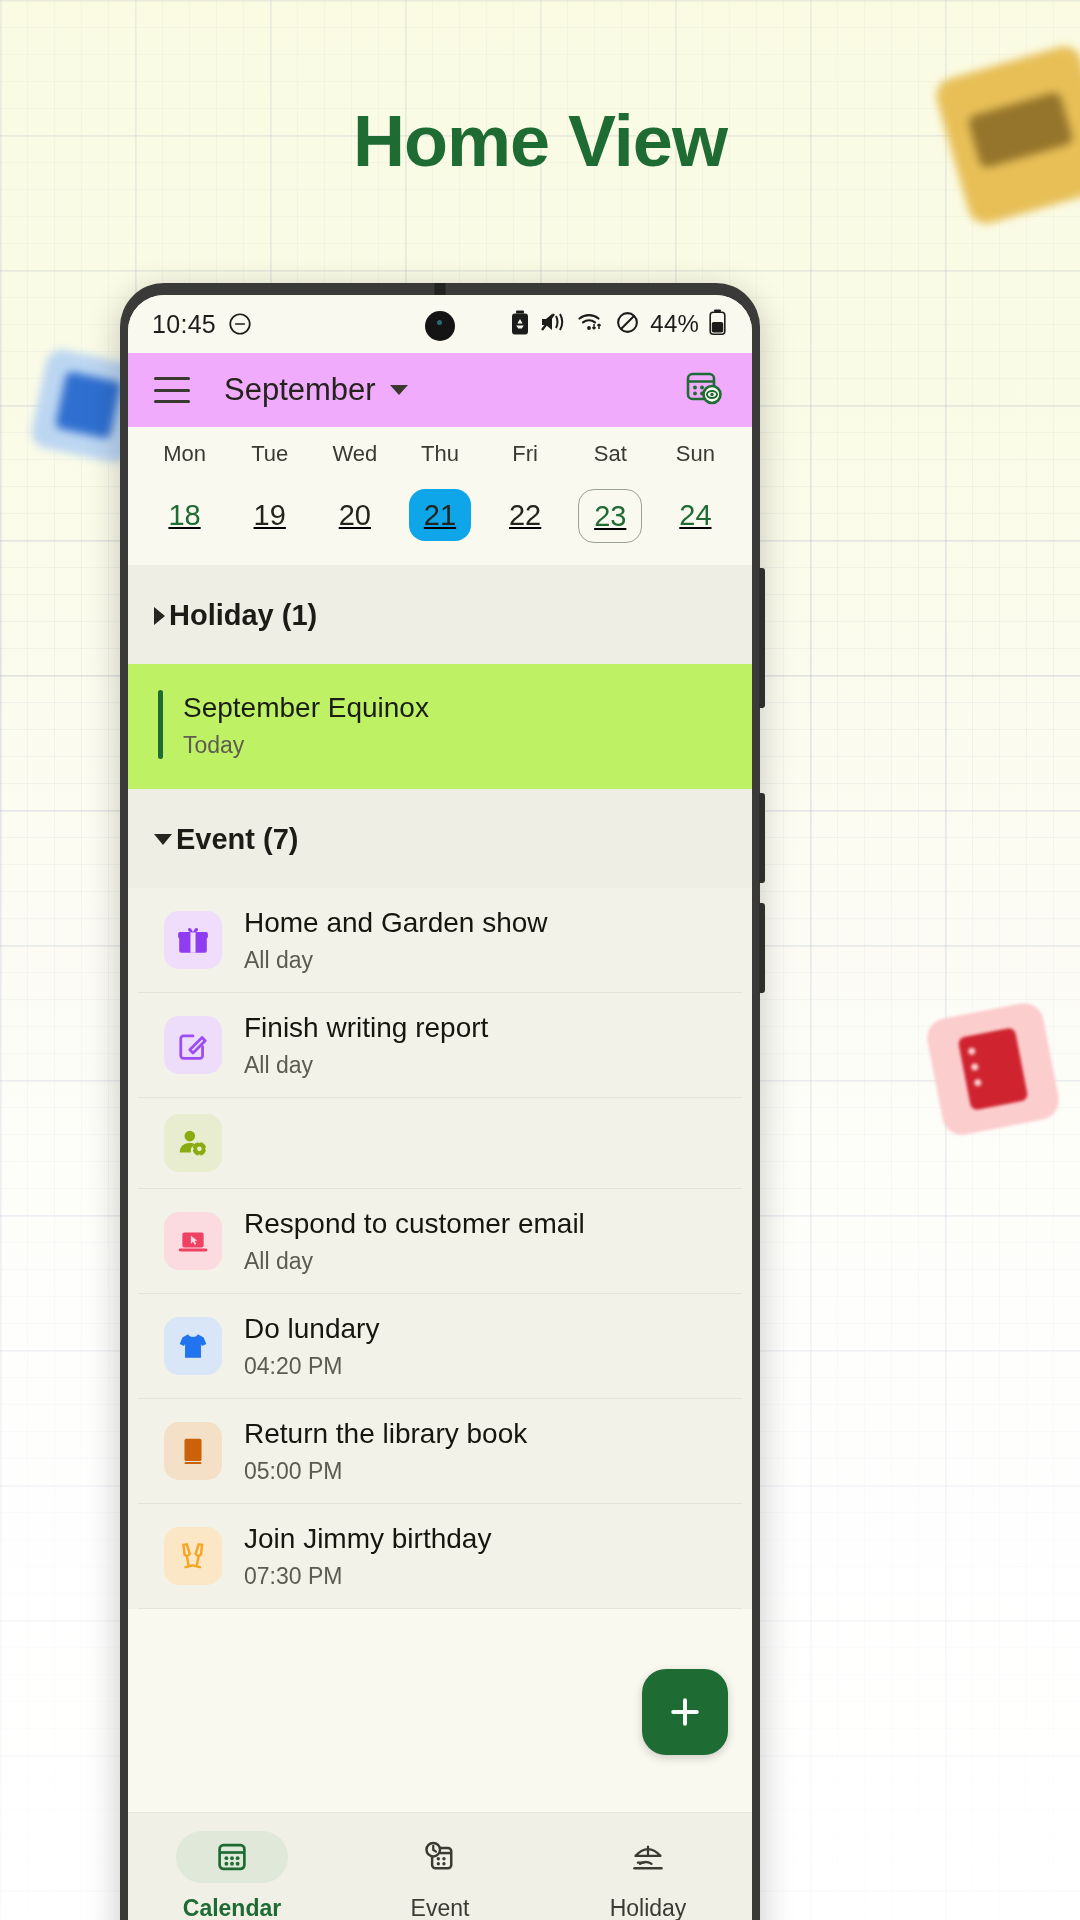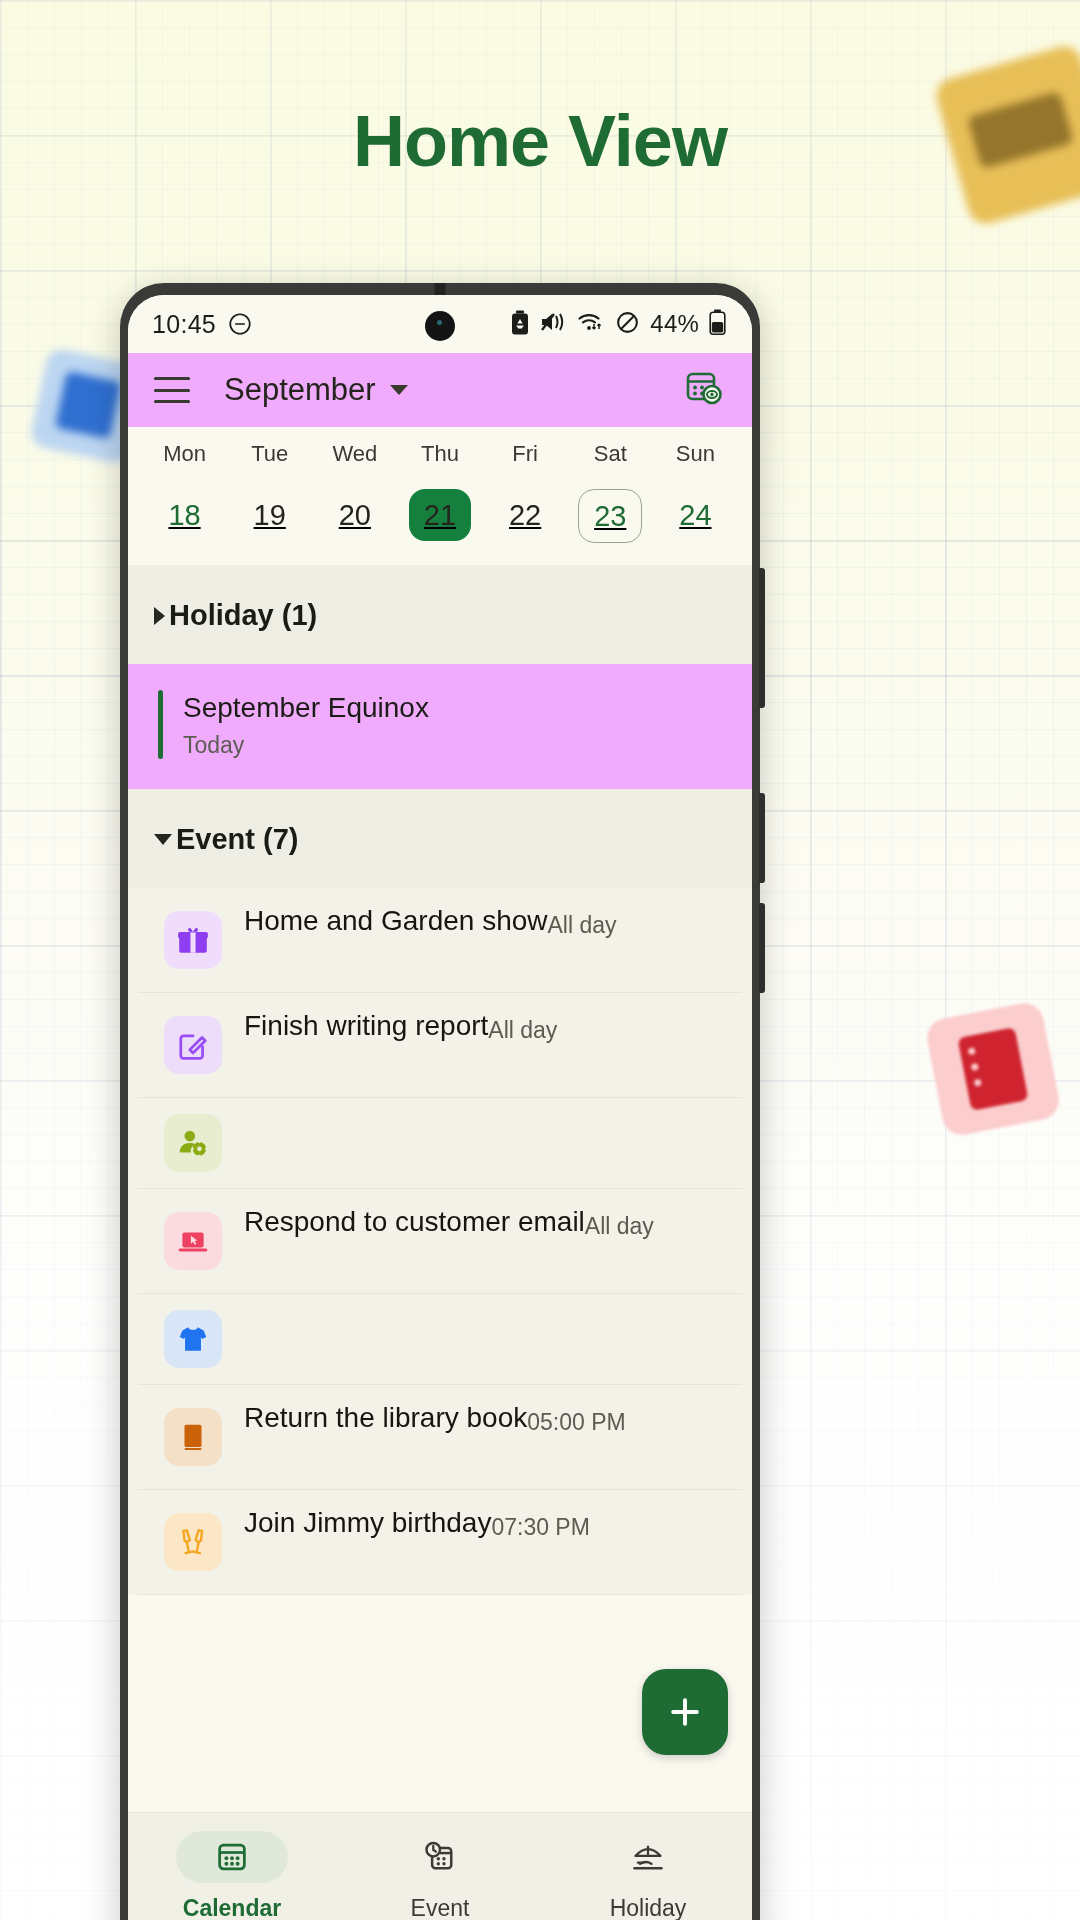--- a/index.html
+++ b/index.html
@@ -83,47 +83,47 @@
 
   
   .weekstrip{background:#faf9f0;padding:6px 14px 22px;}
   .wk-row{display:flex;}
   .wk-cell{flex:1;text-align:center;}
   .wk-dow{font-size:22px;color:#3a3a32;padding:8px 0 22px;}
   .wk-datewrap{display:flex;justify-content:center;text-decoration:underline;}
   .wk-date{width:62px;height:52px;line-height:52px;text-align:center;
     font-size:29px;color:#24241d;border-radius:16px;cursor:pointer;}
   .wk-date.green{color:#1f6b34;}
-  .wk-date.selected{background:#15803d;}
+  .wk-date.selected{background:#0ea5e9;}
   .wk-date.today{border:1.5px solid #9aa294;}
 
   
   .content{background:#f2f2e9;}
   .sec-head{display:flex;align-items:center;gap:4px;padding:34px 26px 32px 26px;
     background:#eeeee5;cursor:pointer;}
   .sec-head.alt{background:#eeeee5;}
   .tri{width:0;height:0;}
   .tri.right{border-top:9px solid transparent;border-bottom:9px solid transparent;border-left:11px solid #262620;}
   .tri.down{border-left:9px solid transparent;border-right:9px solid transparent;border-top:11px solid #262620;}
   .sec-title{font-size:29px;color:#1c1c16;font-weight:bold;}
 
   
-  .holiday-row{background:#f0abfc;padding:26px 26px 30px 30px;display:flex;gap:20px;cursor:pointer;}
+  .holiday-row{background:#bef264;padding:26px 26px 30px 30px;display:flex;gap:20px;cursor:pointer;}
   .hol-bar{width:5px;border-radius:3px;background:#1f6b34;flex:none;}
   .hol-title{font-size:28px;color:#1c1c16;line-height:1.25;}
   .hol-sub{font-size:23px;color:#5d5d53;margin-top:7px;}
 
   
   .ev-list{background:#f2f2e9;}
   .ev-row{display:flex;align-items:center;gap:22px;padding:16px 26px;
     margin:0 10px;border-bottom:1px solid #e4e4d8;cursor:pointer;}
   .ev-row:last-child{border-bottom:1px solid #e4e4d8;}
   .ev-ico{width:58px;height:58px;border-radius:15px;flex:none;
     display:flex;align-items:center;justify-content:center;}
-  .ev-txt{display:flex;flex-direction:row;justify-content:center;min-height:72px;}
+  .ev-txt{display:flex;flex-direction:column;justify-content:center;min-height:72px;}
   .ev-title{font-size:28px;color:#16160f;line-height:1.2;}
   .ev-time{font-size:23px;color:#5b5b51;margin-top:8px;}
 
   
   .fab{position:absolute;right:24px;bottom:calc(1688px - 1460px);
     width:86px;height:86px;border-radius:24px;background:#1f6b34;
     display:flex;align-items:center;justify-content:center;cursor:pointer;
     box-shadow:0 3px 10px rgba(0,0,0,.18);}
 
   
@@ -382,20 +382,24 @@
           </div>
         </div>
 
         <div class="ev-row">
           <div class="ev-ico" style="background:#d8e6f8">
             <svg width="34" height="34" viewBox="0 0 32 32">
               <path d="M11.5 5 L6 8 L3.5 14 L7.5 16 L8.5 14 V27 H23.5 V14 L24.5 16 L28.5 14 L26 8 L20.5 5 C20 8.2 12 8.2 11.5 5 Z" fill="#2174ef"></path>
               <path d="M12.6 5.2 h6.8 c-.3 2.2-6.5 2.2-6.8 0 Z" fill="#d8e6f8"></path>
             </svg>
           </div>
+          <div class="ev-txt">
+            <div class="ev-title">Do lundary</div>
+            <div class="ev-time">04:20 PM</div>
+          </div>
         </div>
 
         <div class="ev-row">
           <div class="ev-ico" style="background:#f4dfc7">
             <svg width="34" height="34" viewBox="0 0 32 32">
               <rect x="8" y="4.5" width="16" height="21" rx="1.6" fill="#c96208"></rect>
               <rect x="8" y="26.3" width="16" height="1.9" rx="0.9" fill="#c96208"></rect>
             </svg>
           </div>
           <div class="ev-txt">

